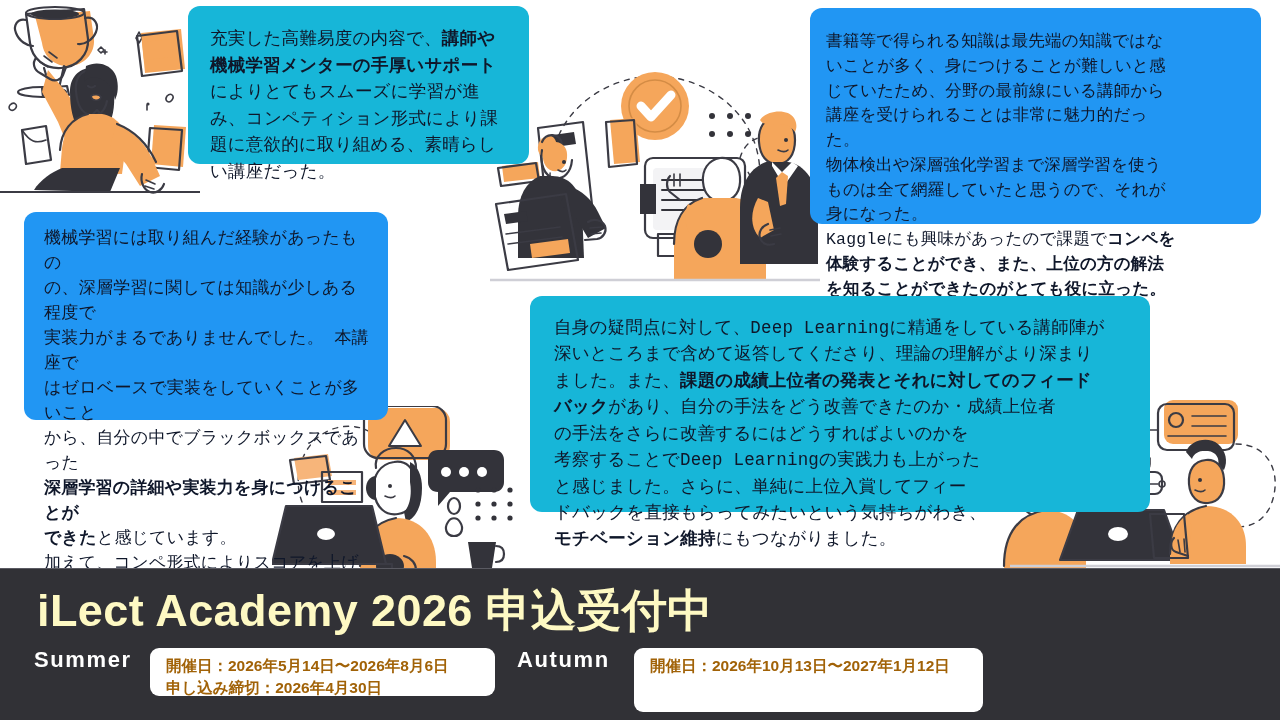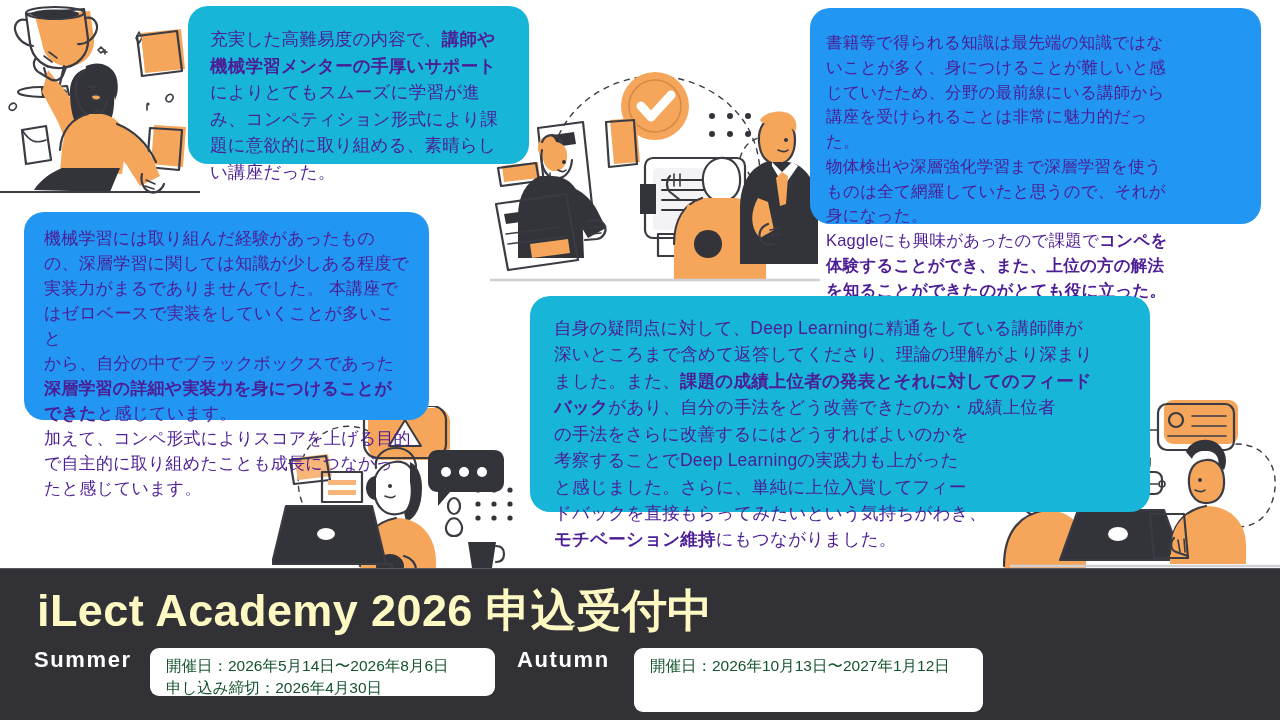--- a/index.html
+++ b/index.html
@@ -17,54 +17,54 @@
   .ink-thin{stroke:#3b3b44;fill:none;stroke-width:1.6;stroke-linecap:round;stroke-linejoin:round;}
   .dash{stroke:#3b3b44;fill:none;stroke-width:1.4;stroke-dasharray:5 6;stroke-linecap:round;}
   .sk{fill:#f5a65b;}
   .sk2{fill:#f7b57a;}
   .dk{fill:#33333a;}
   .wt{fill:#ffffff;}
 
   
   .card{
     position:absolute;
-    border-radius:20px;
-    color:#4c1d95;
+    border-radius:12px;
+    color:#0f172a;
     box-sizing:border-box;
-    font-family:Liberation Sans, sans-serif;
+    font-family:Liberation Mono, monospace;
     letter-spacing:.2px;
   }
   .card p{margin:0;white-space:pre-wrap;}
   .card b{font-weight:bold;}
 
   #card-1{left:188px;top:6px;width:341px;height:158px;background:#17b6d8;padding:20px 18px 14px 22px;font-size:17.5px;line-height:1.52;}
   #card-2{left:810px;top:8px;width:451px;height:216px;background:#2196f3;padding:22px 20px 14px 16px;font-size:16.5px;line-height:1.50;}
-  #card-3{left:24px;top:212px;width:405px;height:208px;background:#2196f3;padding:15px 18px 12px 20px;font-size:17px;line-height:1.47;}
+  #card-3{left:24px;top:212px;width:364px;height:208px;background:#2196f3;padding:15px 18px 12px 20px;font-size:17px;line-height:1.47;}
   #card-4{left:530px;top:296px;width:620px;height:216px;background:#17b6d8;padding:19px 20px 12px 24px;font-size:17.5px;line-height:1.51;}
 
   
   #footer{
     position:absolute;left:0;top:568px;width:1280px;height:152px;
     background:#313136;
     border-top:1px solid #5a5a62;
   }
   #footer-title{
     position:absolute;left:37px;top:12px;
     color:#fef9c3;font-size:45px;font-weight:bold;letter-spacing:.4px;
     white-space:nowrap;
   }
   .season{
     position:absolute;color:#ffffff;font-size:22px;font-weight:bold;letter-spacing:1.6px;
   }
   #season-summer{left:34px;top:78px;text-align:center;}
   #season-autumn{left:517px;top:78px;}
   .datebox{
     position:absolute;background:#ffffff;border-radius:9px;
-    color:#14532d;padding:7px 14px 8px 16px;
-    font-size:15.5px;line-height:1.42;font-weight:normal;white-space:nowrap;
+    color:#a16207;padding:7px 14px 8px 16px;
+    font-size:15.5px;line-height:1.42;font-weight:bold;white-space:nowrap;
     box-sizing:border-box;
   }
   #datebox-summer{left:150px;top:648px;width:345px;height:48px;}
   #datebox-autumn{left:634px;top:648px;width:349px;height:64px;}
 </style>
 </head>
 <body>
 
 <div class="stage">
 

